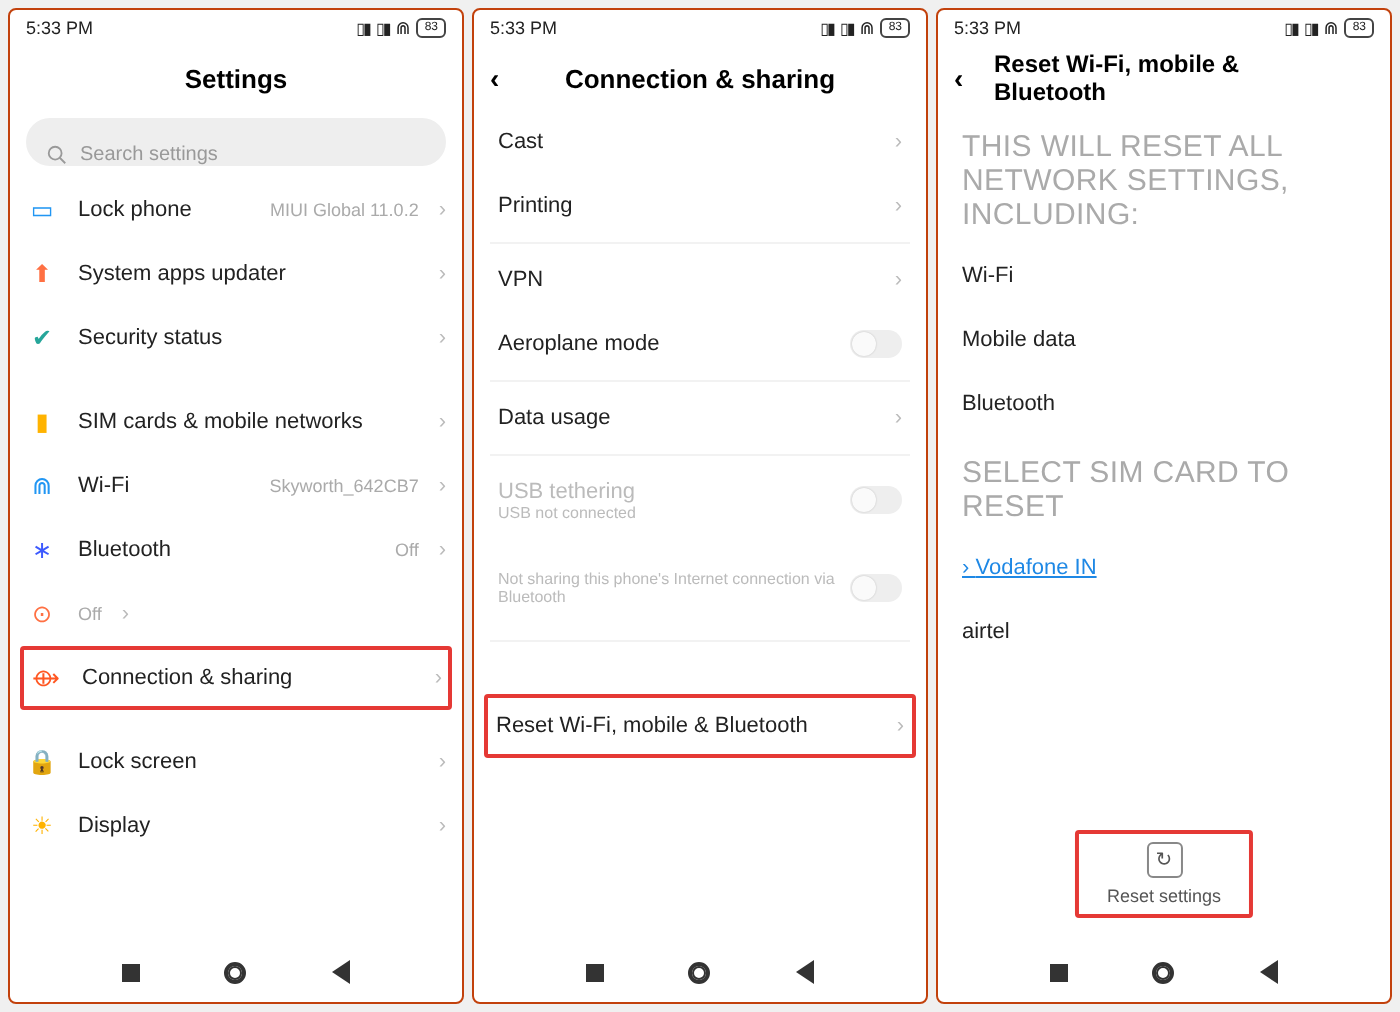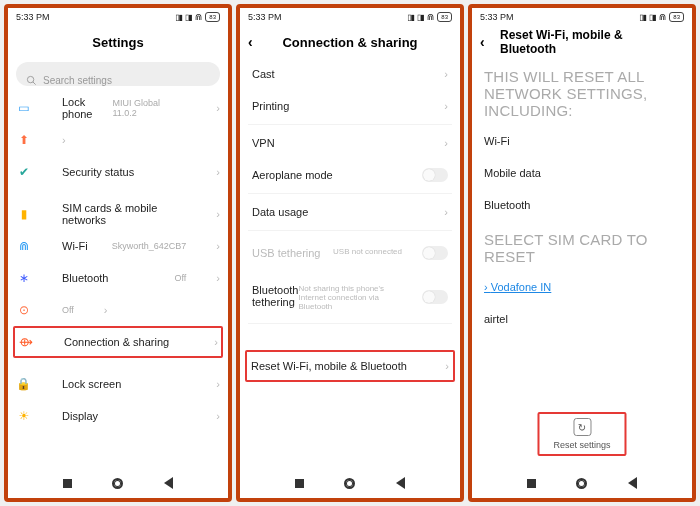--- a/index.html
+++ b/index.html
@@ -1,46 +1,46 @@
 <!DOCTYPE html>
 <html><head>
   <meta charset="utf-8">
   <style>
     * { margin: 0; padding: 0; box-sizing: border-box; font-family: -apple-system, "Helvetica Neue", Arial, sans-serif; }
     body { background: #f0f0f0; width: 700px; height: 506px; display: flex; gap: 4px; padding: 4px; }
-    .screen { background: #fff; flex: 1; border: 4px solid #c2410c; border-radius: 4px; display: flex; flex-direction: column; overflow: hidden; position: relative; }
+    .screen { background: #fff; flex: 1; border: 1px solid #c2410c; border-radius: 4px; display: flex; flex-direction: column; overflow: hidden; position: relative; }
     
     .status-bar { height: 18px; font-size: 9px; display: flex; align-items: center; padding: 0 8px; color: #222; }
     .status-bar .spacer { flex: 1; }
     .status-bar .icons { display: flex; gap: 3px; align-items: center; }
     .sig { font-size: 8px; letter-spacing: -1px; }
     .bat { border: 1px solid #444; border-radius: 3px; font-size: 6px; padding: 0 3px; line-height: 8px; }
     
     .header { height: 32px; display: flex; align-items: center; justify-content: center; font-size: 13px; font-weight: 600; position: relative; padding: 0 25px; }
     .header .back { position: absolute; left: 8px; font-size: 14px; top: 50%; transform: translateY(-50%); }
     .header.left-title { justify-content: flex-start; padding-left: 28px; font-size: 12px; }
     
     .search { margin: 4px 8px 6px; background: #eee; border-radius: 14px; height: 24px; display: flex; align-items: flex-end; padding: 0 10px; font-size: 10px; color: #999; }
     .search svg { margin-right: 6px; }
     
     .content { flex: 1; overflow: hidden; padding: 0 8px 4px; font-size: 11px; }
-    .row { display: flex; align-items: center; height: 32px; position: relative; gap: 20px; }
+    .row { display: flex; align-items: center; height: 32px; position: relative; }
     .row.tall { height: 40px; }
     .row .icon { width: 16px; height: 16px; margin-right: 10px; display: flex; align-items: center; justify-content: center; font-size: 12px; }
     .row .label { flex: 1; color: #222; }
     .row .sub { color: #aaa; font-size: 9px; margin-right: 10px; }
     .row .chev { color: #bbb; font-size: 11px; }
     .divider { border-top: 1px solid #f2f2f2; margin: 2px 0 2px 0; }
     .group-gap { height: 10px; }
     .hl { border: 2px solid #e53935; border-radius: 2px; padding-left: 3px; padding-right: 3px; margin-left: -3px; margin-right: -3px; }
     
     .row2 { padding: 0 4px; }
     .dimmed .label, .dimmed .sub2 { color: #bbb; }
     .sub2 { font-size: 8px; color: #999; }
-    .stack { display: flex; flex-direction: row; justify-content: flex-start; flex: 1; }
+    .stack { display: flex; flex-direction: column; justify-content: flex-start; flex: 1; }
     .toggle { width: 26px; height: 14px; background: #eee; border-radius: 7px; position: relative; }
     .toggle::after { content: ""; position: absolute; width: 12px; height: 12px; background: #fafafa; border-radius: 50%; top: 1px; left: 1px; box-shadow: 0 0 1px rgba(0,0,0,.2); }
     
     .section-head { font-size: 15px; color: #aaa; letter-spacing: .2px; padding: 10px 4px 6px; }
     .plain-row { padding: 10px 4px; font-size: 11px; color: #222; }
     .sel { color: #1e88e5; text-decoration: underline; }
     .sel::before { content: "› "; font-size: 11px; }
     .reset-btn { position: absolute; bottom: 42px; left: 50%; transform: translateX(-50%); display: flex; flex-direction: column; align-items: center; gap: 4px; color: #555; font-size: 9px; }
     .reset-btn .glyph { width: 18px; height: 18px; border: 1px solid #888; border-radius: 3px; display: flex; align-items: center; justify-content: center; font-size: 10px; }
     .reset-hl { border: 2px solid #e53935; padding: 4px 14px; border-radius: 2px; }
@@ -79,20 +79,21 @@
   </div>
   <div class="content" id="s1-content">
       <div class="row">
         <span class="icon c-blue">▭</span>
         <span class="label">Lock phone</span>
         <span class="sub">MIUI Global 11.0.2</span>
         <span class="chev">›</span>
       </div>
       <div class="row">
         <span class="icon c-orange">⬆</span>
+        <span class="label">System apps updater</span>
         <span class="chev">›</span>
       </div>
       <div class="row">
         <span class="icon c-green">✔</span>
         <span class="label">Security status</span>
         <span class="chev">›</span>
       </div>
       <div class="group-gap"></div>
       <div class="row">
         <span class="icon c-yellow">▮</span>
@@ -187,21 +188,20 @@
     <div class="divider"></div>
     <div class="row row2 tall dimmed">
       <div class="stack">
           <span class="label">USB tethering</span>
           <span class="sub2">USB not connected</span>
         </div>
       <span class="toggle"></span>
     </div>
     <div class="row row2 tall dimmed" style="height:48px">
       <div class="stack">
-          <span class="label" style="color:#222">Bluetooth tethering</span>
           <span class="sub2">Not sharing this phone's Internet connection via Bluetooth</span>
         </div>
       <span class="toggle"></span>
     </div>
     <div class="divider"></div>
     <div style="height:24px"></div>
     <div class="row row2 hl">
         <span class="label">Reset Wi-Fi, mobile &amp; Bluetooth</span>
         <span class="chev">›</span>
       </div>

